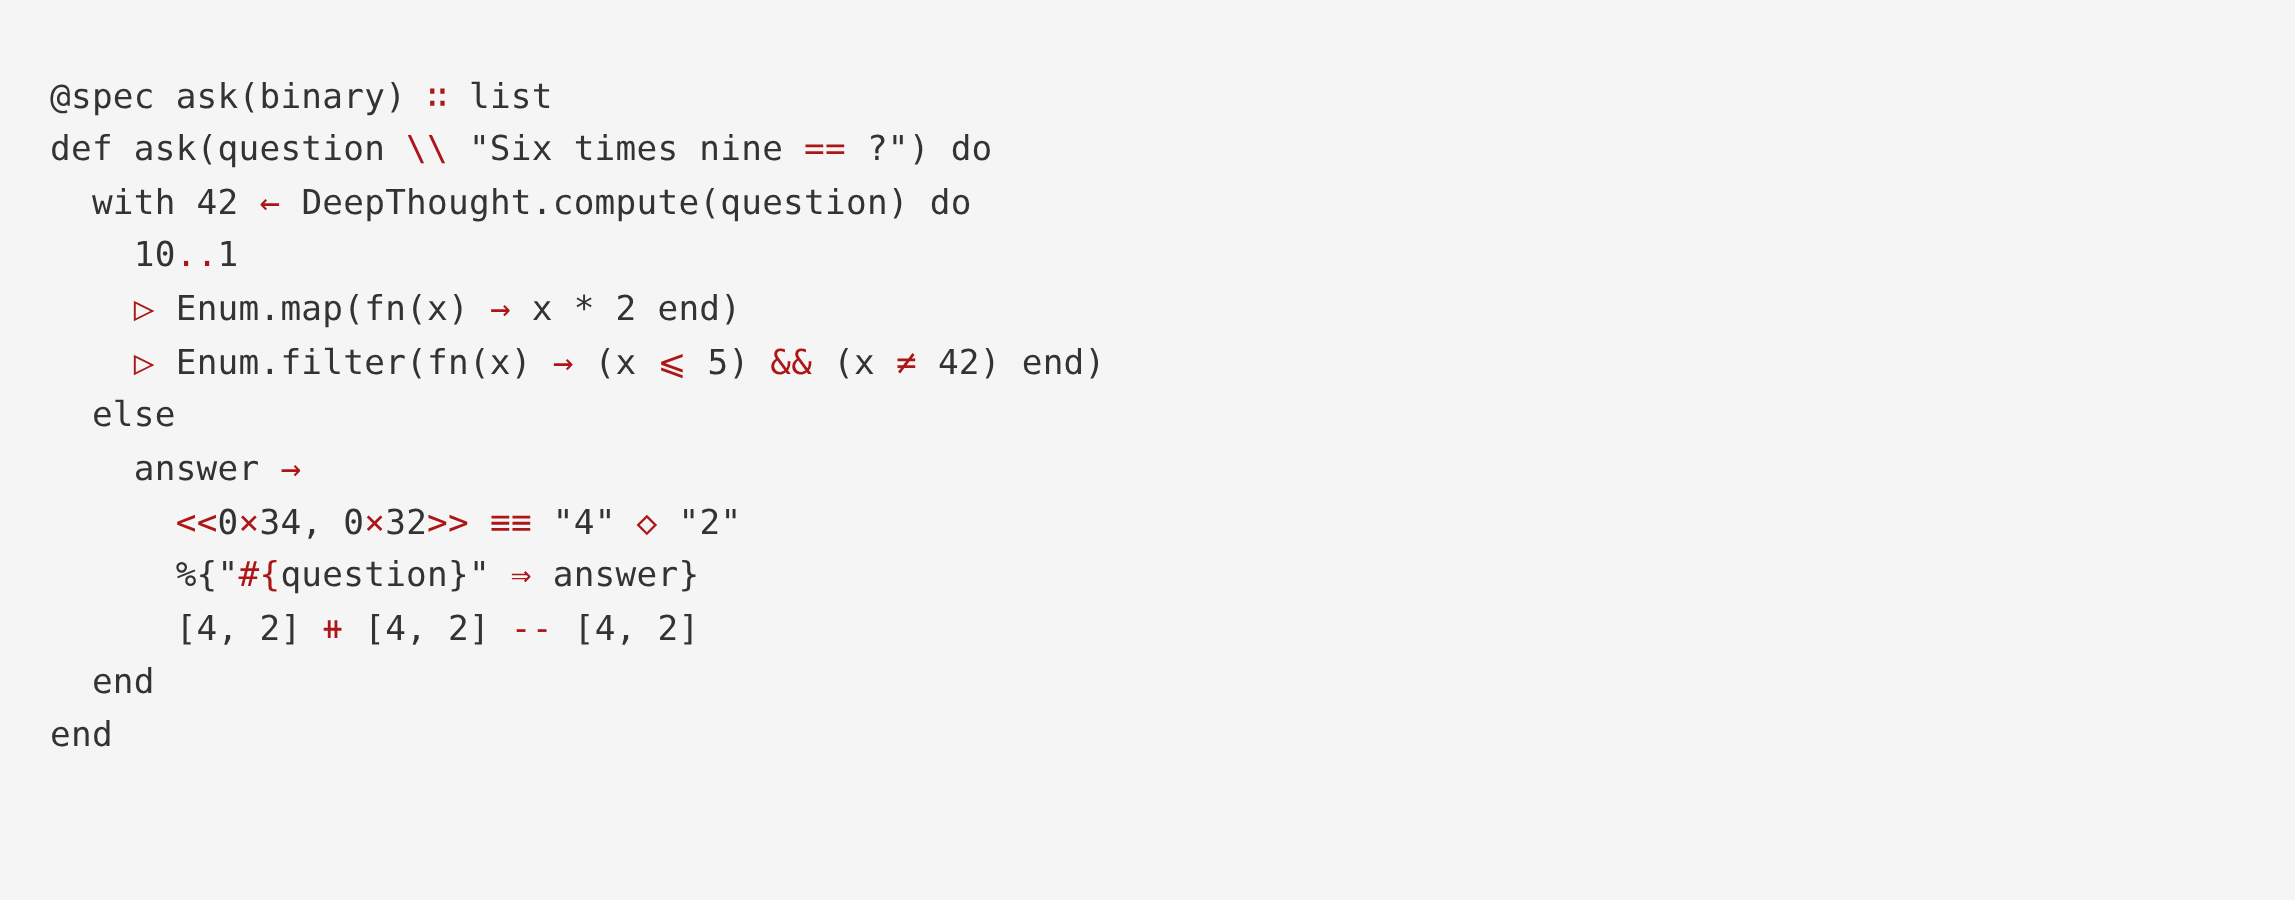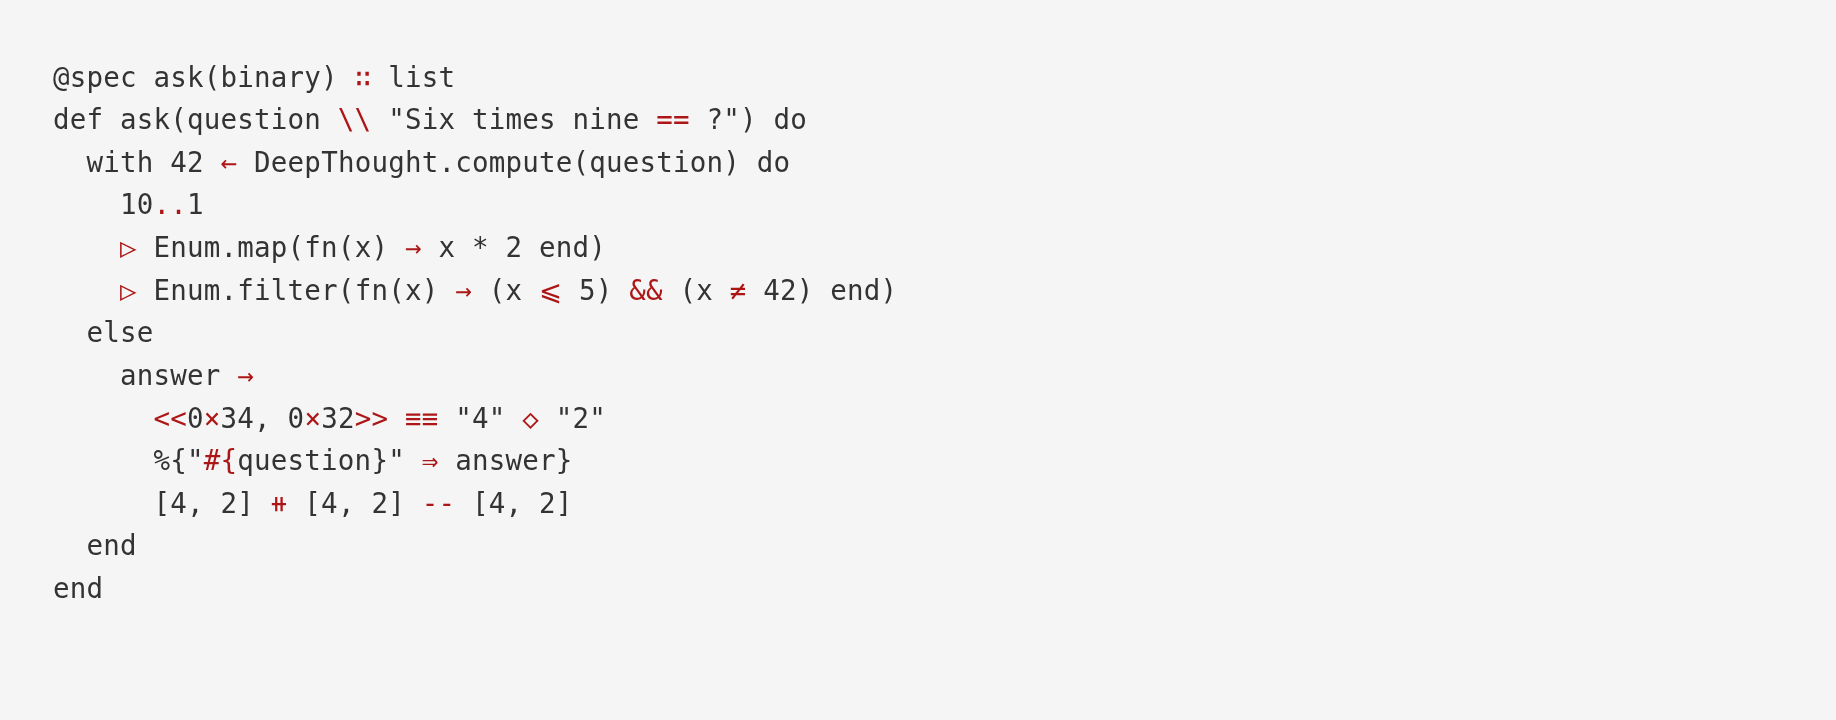--- a/index.html
+++ b/index.html
@@ -8,21 +8,21 @@
     width: 1836px;
     height: 720px;
     background: #f5f5f5;
     font-family: "Fira Code", "DejaVu Sans Mono", "Menlo", "Consolas", monospace;
     font-size: 27.5px;
     line-height: 1.55;
     color: #333333;
     font-variant-ligatures: none;
   }
   .code-block {
-    padding: 28px 53px;
+    padding: 28px 40px;
     white-space: pre;
     letter-spacing: 0.2px;
   }
   .line { display: block; }
   .op  { color: #ad1616; }   
   .txt { color: #333333; }   
 </style>
 </head>
 <body>
 

